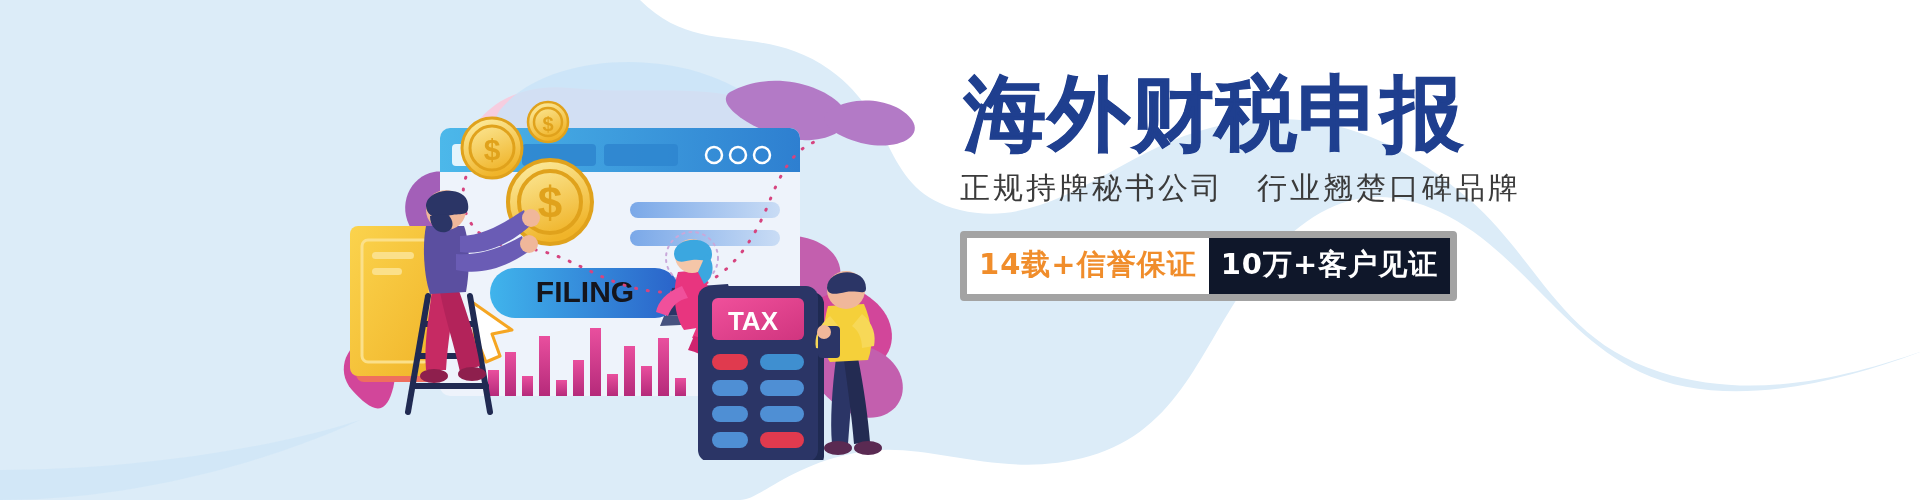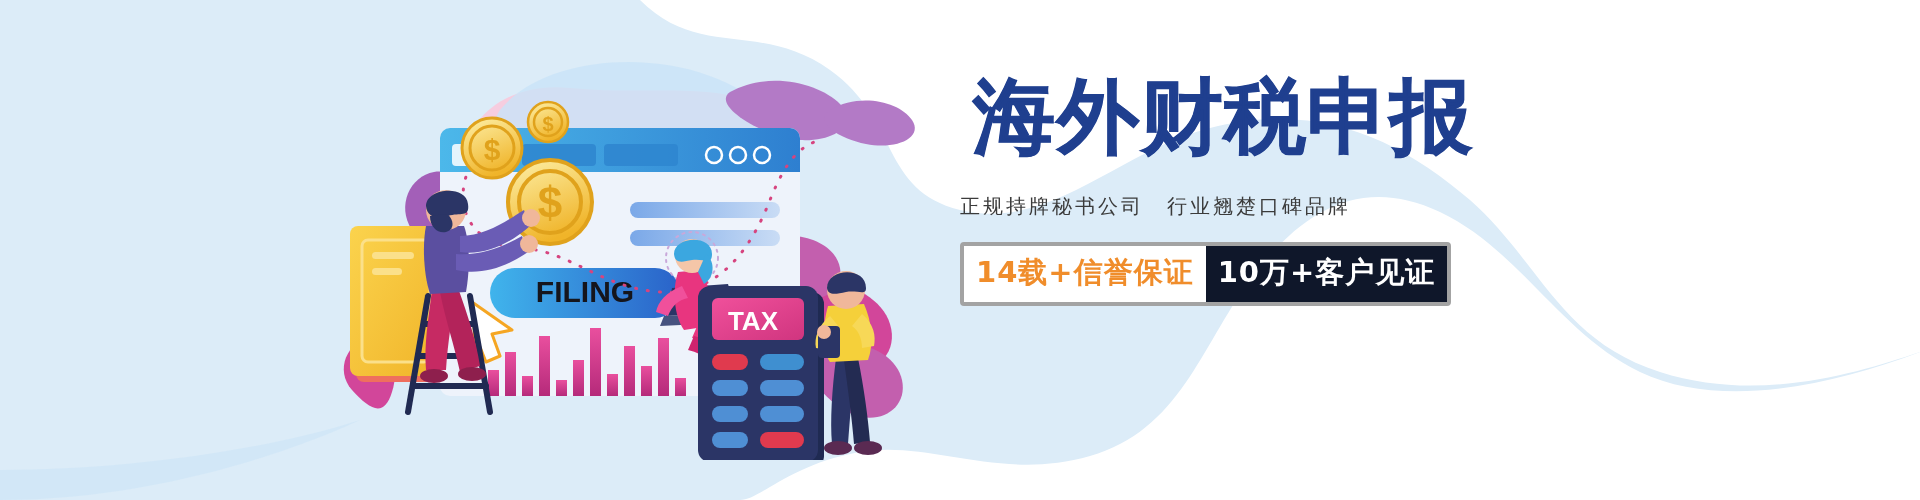--- a/index.html
+++ b/index.html
@@ -10,31 +10,31 @@
   }
   #banner{position:relative;width:1920px;height:500px;overflow:hidden;background:#dcecf8;}
   #bg-waves{position:absolute;inset:0;width:1920px;height:500px;}
   #illustration{position:absolute;left:300px;top:40px;width:640px;height:420px;}
   
   #text-block{
     position:absolute;left:960px;top:70px;width:760px;height:290px;
   }
   #headline{
     font-size:82px;line-height:1;font-weight:bold;color:#1f3f8f;
-    letter-spacing:2px;white-space:nowrap;margin:13px;
-    font-family:Liberation Mono, monospace;
+    letter-spacing:2px;white-space:nowrap;margin:4px;
+    font-family:Liberation Serif, serif;
     -webkit-text-stroke:1px #1f3f8f;
   }
   #headline .h-part2{letter-spacing:1px;}
   #subtitle{
-    margin-top:28px;font-size:20px;color:#3b3b3b;letter-spacing:3px;
+    margin-top:12px;font-size:30px;color:#3b3b3b;letter-spacing:3px;
     white-space:nowrap;font-family:Liberation Sans, sans-serif;
   }
   #badges{margin-top:22px;display:flex;align-items:stretch;
-          border:4px solid #a3a3a3;border-radius:4px;width:max-content;overflow:hidden;}
+          border:7px solid #a3a3a3;border-radius:4px;width:max-content;overflow:hidden;}
   .badge{
     font-size:29px;font-weight:bold;padding:7px 12px 9px 12px;letter-spacing:1px;
     white-space:nowrap;font-family:"DejaVu Sans","Liberation Sans",sans-serif;
     display:flex;align-items:center;
   }
   .badge-light{background:#ffffff;color:#f08d2b;}
   .badge-solid{background:#0f172a;color:#ffffff;}
 </style>
 </head>
 <body>

